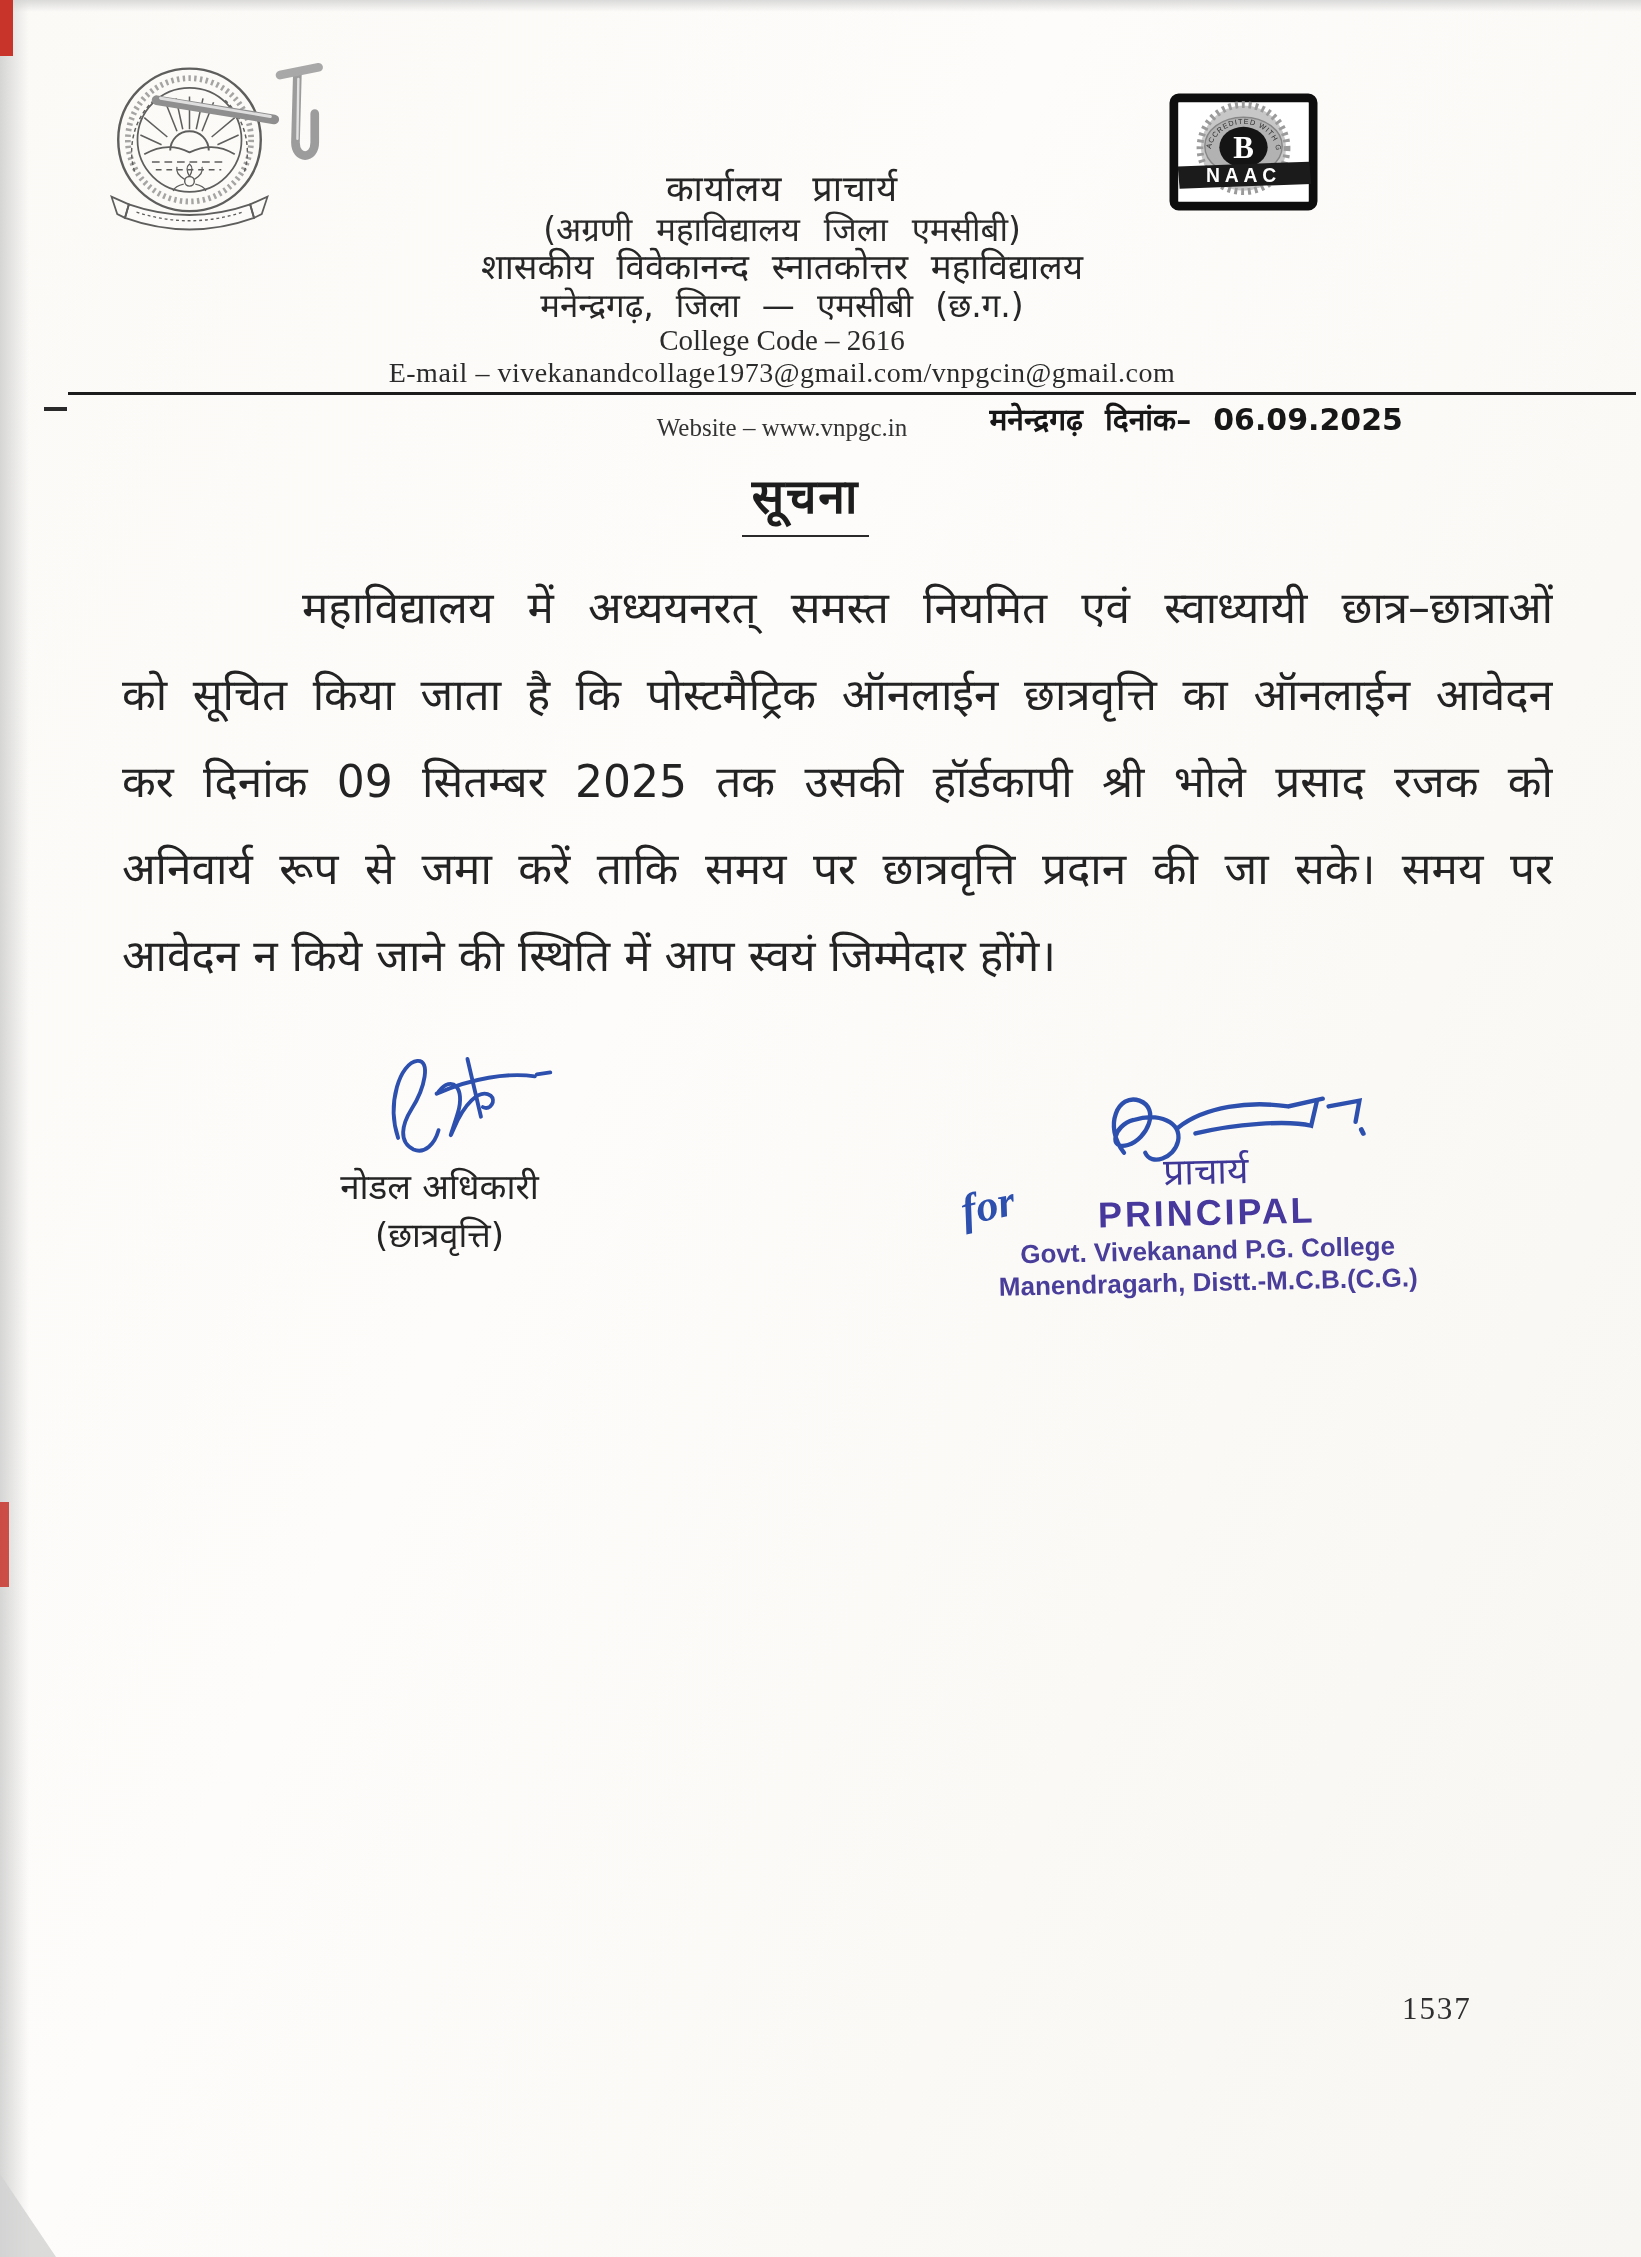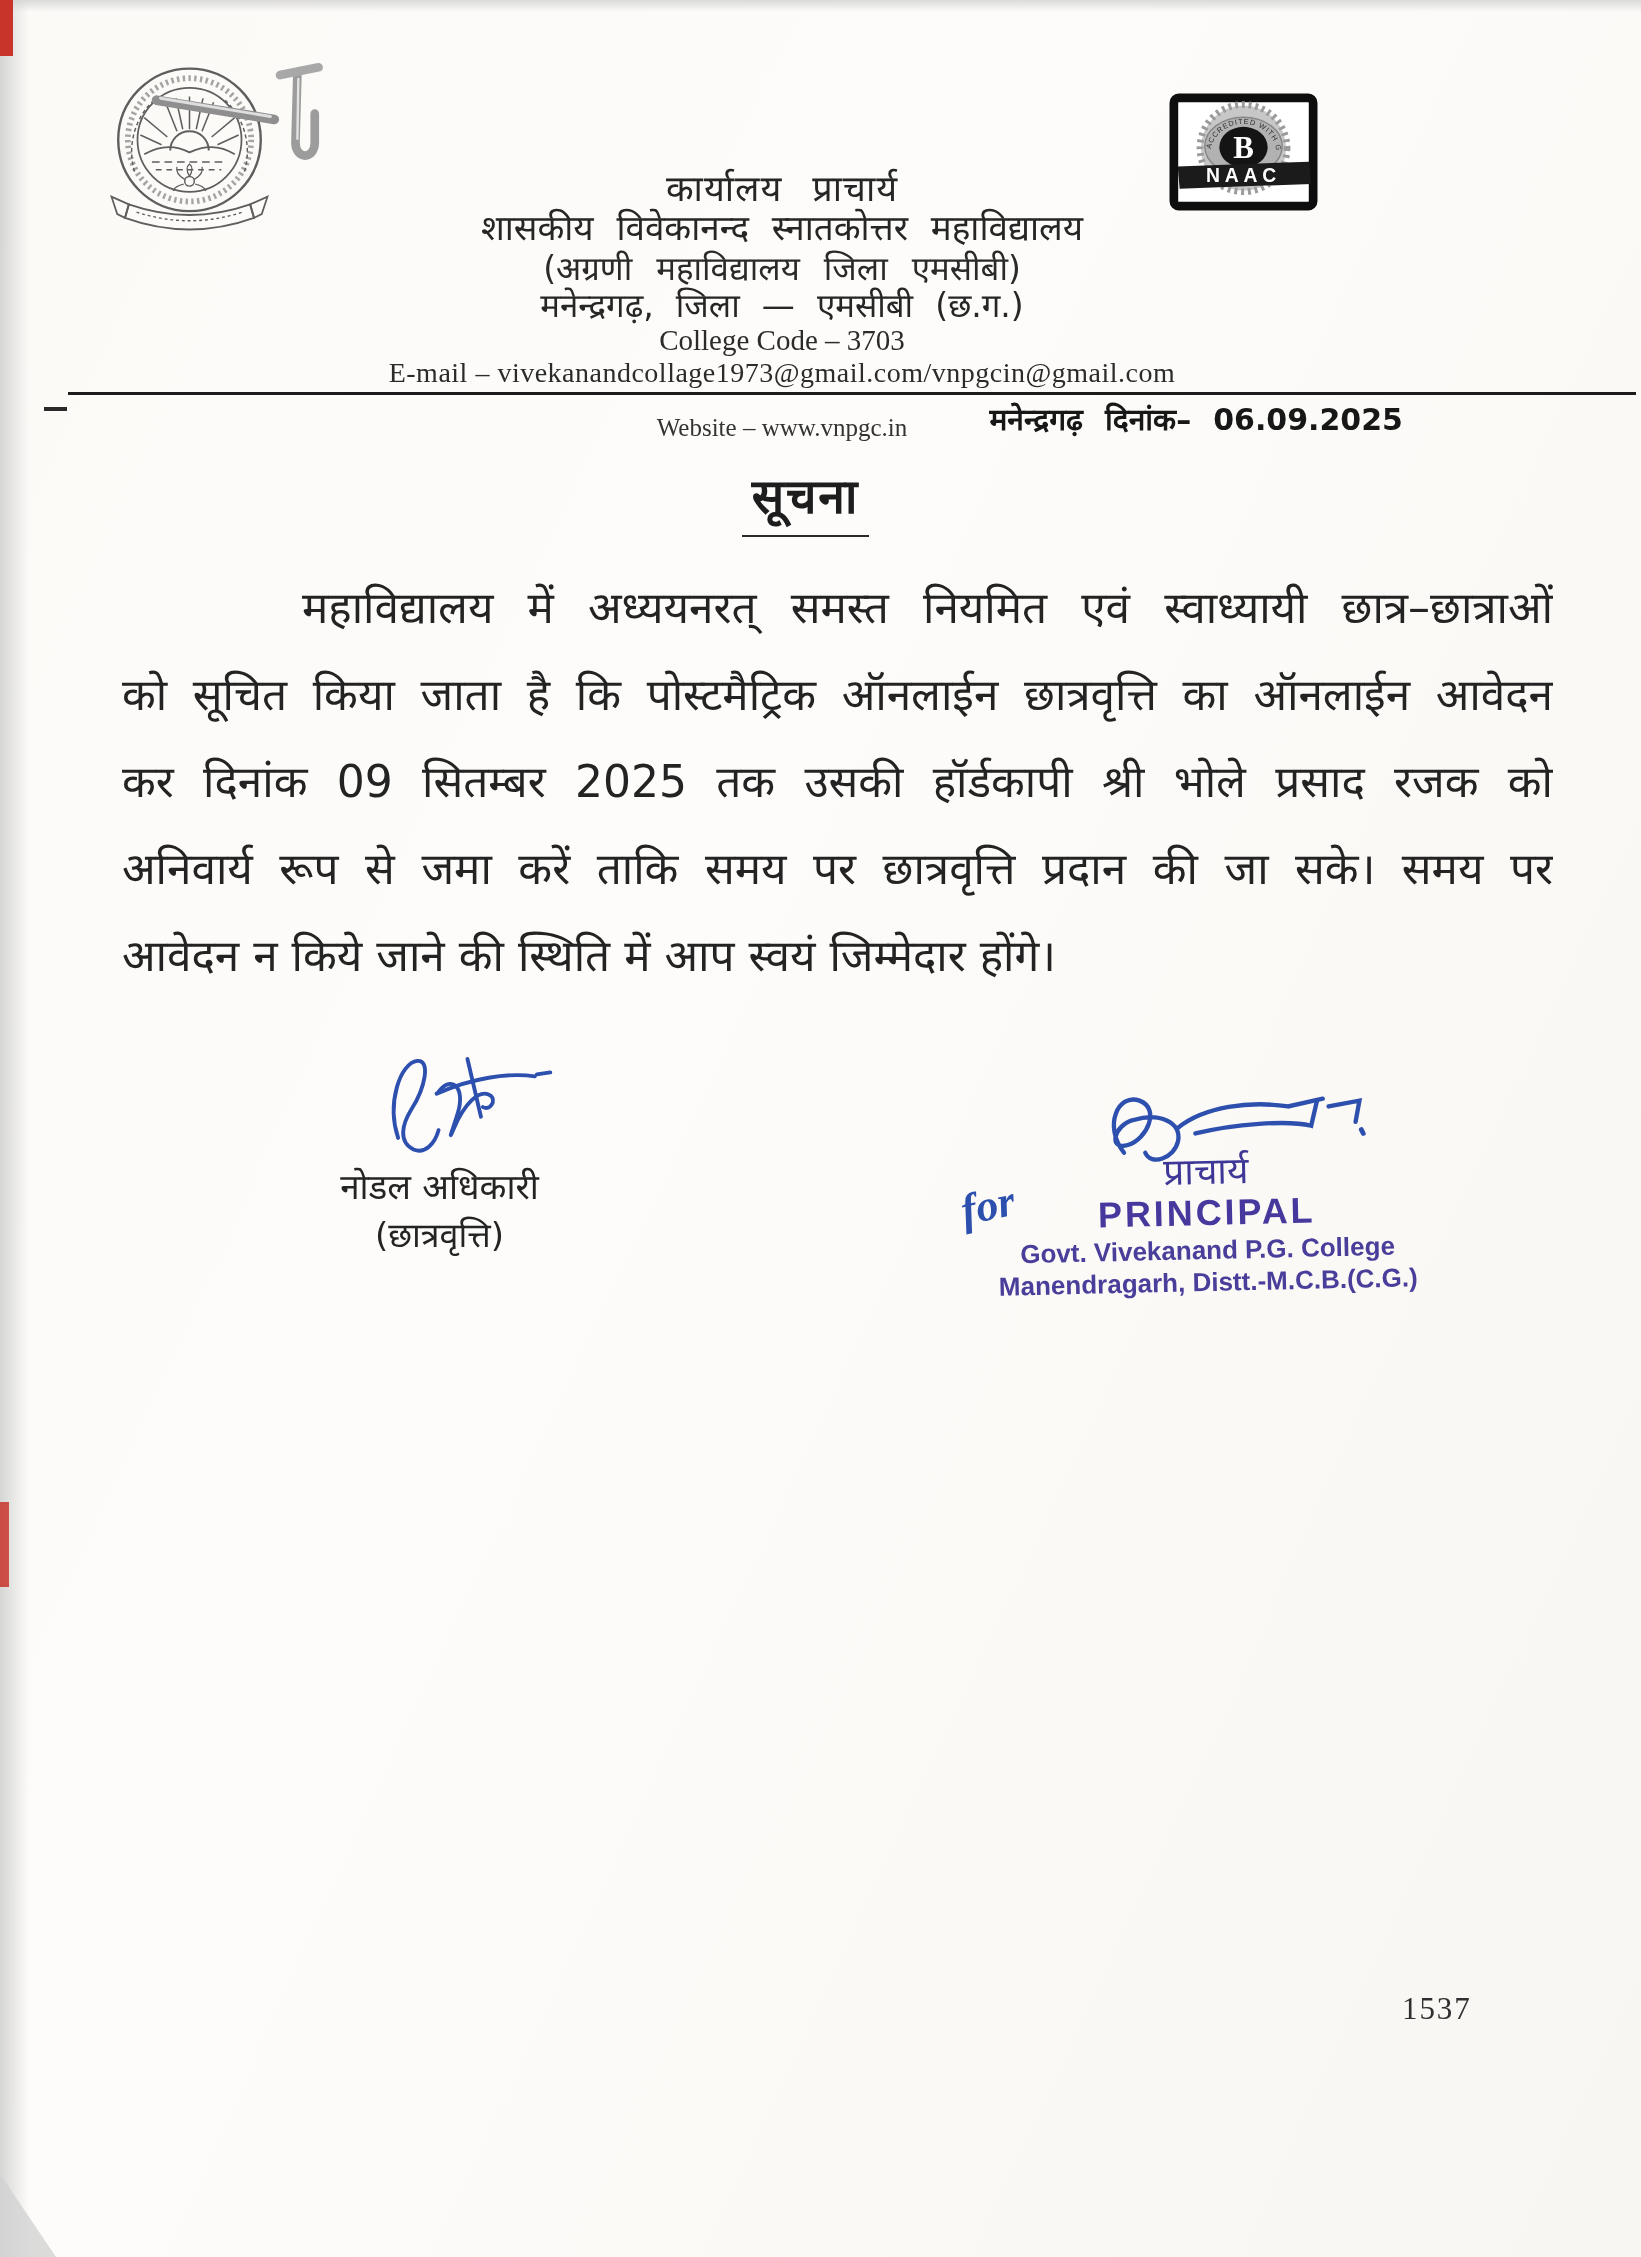--- a/index.html
+++ b/index.html
@@ -153,24 +153,24 @@
       </text>
       <ellipse cx="78" cy="56" rx="25" ry="21" fill="#141414"></ellipse>
       <text x="78" y="67" text-anchor="middle" font-family="Liberation Serif, serif" font-size="32" font-weight="bold" fill="#ffffff">B</text>
       <path d="M10,76 L146,71 L148,94 L12,99 Z" fill="#1b1b1b"></path>
       <text x="78" y="92" text-anchor="middle" font-family="Liberation Sans, sans-serif" font-size="20" font-weight="bold" fill="#ffffff" letter-spacing="5">NAAC</text>
     </svg>
   </div>
 
   <div class="letterhead">
     <div class="lh-line lh-hi-1">कार्यालय प्राचार्य</div>
+    <div class="lh-line lh-hi-2">(अग्रणी महाविद्यालय जिला एमसीबी)</div>
     <div class="lh-line lh-hi-3">शासकीय विवेकानन्द स्नातकोत्तर महाविद्यालय</div>
-    <div class="lh-line lh-hi-2">(अग्रणी महाविद्यालय जिला एमसीबी)</div>
     <div class="lh-line lh-hi-4">मनेन्द्रगढ़, जिला — एमसीबी (छ.ग.)</div>
-    <div class="lh-line lh-en-code">College Code – 3703</div>
+    <div class="lh-line lh-en-code">College Code – 2616</div>
     <div class="lh-line lh-en-mail">E-mail – vivekanandcollage1973@gmail.com/vnpgcin@gmail.com</div>
     <div class="lh-line lh-en-web">Website – www.vnpgc.in</div>
   </div>
 
   <div class="header-rule"></div>
 
   <div class="date-line">मनेन्द्रगढ़ दिनांक– 06.09.2025</div>
 
   <div class="notice-title-wrap">
     <span class="notice-title">सूचना</span>

